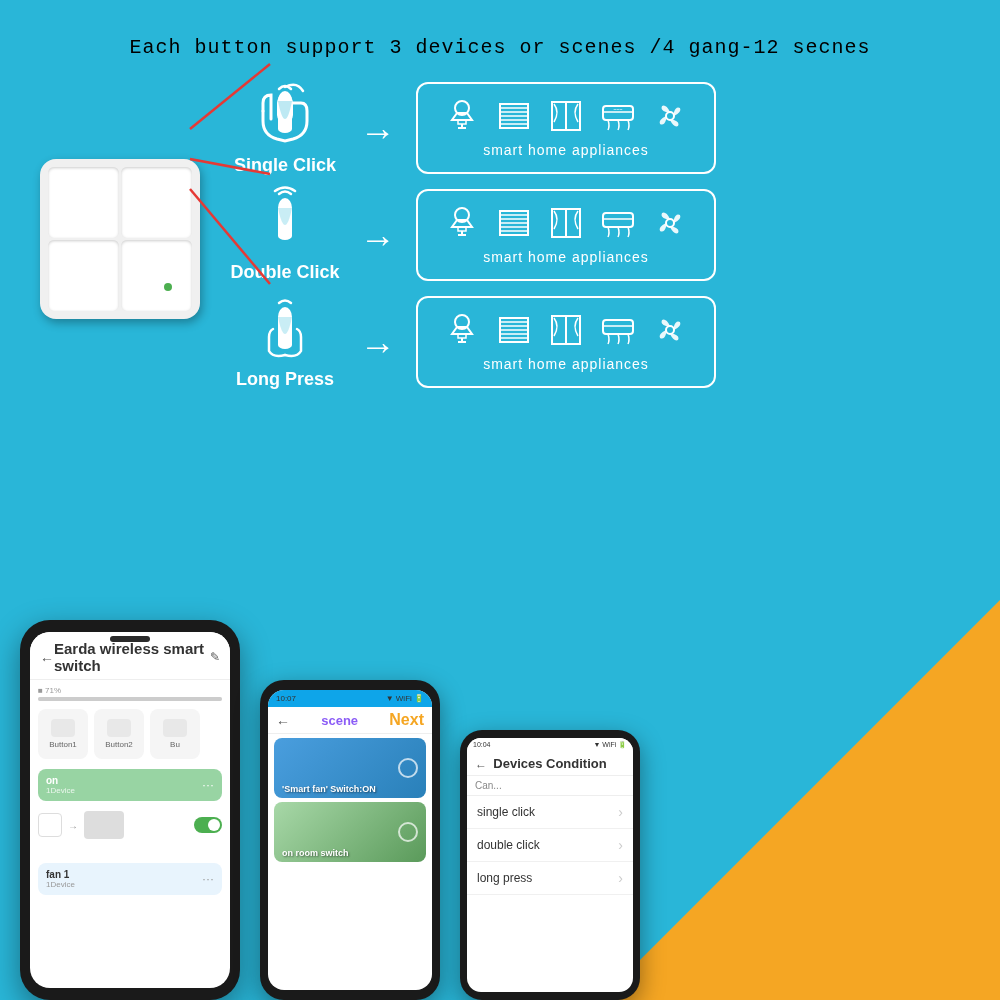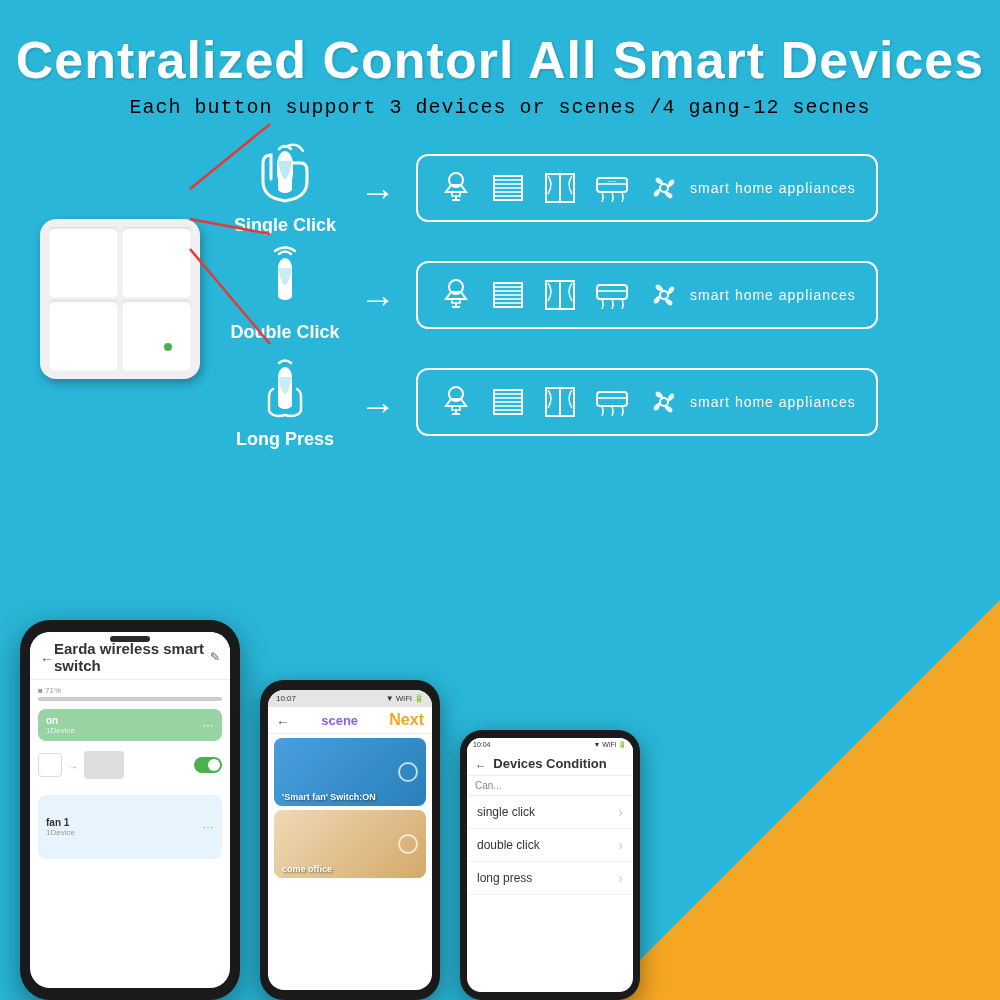--- a/index.html
+++ b/index.html
@@ -139,21 +139,21 @@
       font-size: 36px;
       font-weight: bold;
     }
 
     
     .appliance-box {
       border: 2px solid white;
       border-radius: 12px;
       padding: 14px 20px;
       display: flex;
-      flex-direction: row;
+      flex-direction: column;
       align-items: center;
       gap: 8px;
       min-width: 300px;
     }
 
     .appliance-icons {
       display: flex;
       gap: 16px;
       align-items: center;
     }
@@ -328,22 +328,22 @@
       top: 2px;
       width: 12px;
       height: 12px;
       background: white;
       border-radius: 50%;
     }
 
     .fan-section {
       background: #e8f4fd;
       border-radius: 8px;
-      padding: 22px 8px;
-      margin-top: 12px;
+      padding: 6px 8px;
+      margin-top: 20px;
       display: flex;
       align-items: center;
       justify-content: space-between;
     }
 
     .fan-label { font-size: 10px; font-weight: 700; color: #333; }
     .fan-sub { font-size: 8px; color: #999; }
 
     
     .phone-mid {
@@ -363,42 +363,42 @@
       top: 10px;
       left: 8px;
       right: 8px;
       bottom: 10px;
       background: white;
       border-radius: 16px;
       overflow: hidden;
     }
 
     .mid-status-bar {
-      background: #e5e5e5;
+      background: #0ea5e9;
       padding: 4px 8px;
       display: flex;
       justify-content: space-between;
       align-items: flex-end;
       font-size: 8px;
       color: #333;
     }
 
     .mid-header {
       padding: 4px 8px;
       display: flex;
       align-items: center;
       justify-content: space-between;
       border-bottom: 1px solid #eee;
     }
 
     .mid-title { font-size: 13px; font-weight: 700; color: #8b5cf6; }
     .mid-next { font-size: 16px; color: #f5a623; font-weight: 700; }
 
     .scene-item {
-      height: 68px;
+      height: 60px;
       background: #bbb;
       margin: 4px 6px;
       border-radius: 8px;
       position: relative;
       overflow: hidden;
     }
 
     .scene-label {
       position: absolute;
       bottom: 4px;
@@ -508,21 +508,20 @@
       fill: white;
     }
   </style>
 </head>
 <body>
 
 <div class="main-bg">
   <div class="orange-triangle"></div>
 
   <div class="header">
-    <div class="main-title">Centralized Contorl All Smart Devices</div>
     <div class="sub-title">Each button support 3 devices or scenes /4 gang-12 secnes</div>
   </div>
 
   <div class="content-area">
 
     <div style="position:relative; flex-shrink:0;">
       <div class="switch-device">
         <div class="switch-btn"></div>
         <div class="switch-btn"></div>
         <div class="switch-btn"></div>
@@ -738,20 +737,34 @@
           <span class="screen-title">Earda wireless smart switch</span>
           <span style="color:#555;font-size:12px;">✎</span>
         </div>
         <div class="screen-body">
 
           <div style="font-size:8px;color:#999;margin-bottom:2px;">■ 71%</div>
           <div class="progress-bar">
             <div class="progress-fill"></div>
           </div>
 
+          <div class="button-grid">
+            <div class="btn-card">
+              <div class="btn-card-icon"></div>
+              <span>Button1</span>
+            </div>
+            <div class="btn-card">
+              <div class="btn-card-icon"></div>
+              <span>Button2</span>
+            </div>
+            <div class="btn-card">
+              <div class="btn-card-icon"></div>
+              <span>Bu</span>
+            </div>
+          </div>
 
           <div class="on-section">
             <div>
               <div class="on-label">on</div>
               <div class="on-sub">1Device</div>
             </div>
             <div class="three-dots">···</div>
           </div>
 
           <div class="device-row">
@@ -781,22 +794,22 @@
         <div class="mid-header">
           <span style="color:#555;font-size:14px;">←</span>
           <span class="mid-title">scene</span>
           <span class="mid-next">Next</span>
         </div>
 
         <div class="scene-item scene-bg-1">
           <span class="scene-label">'Smart fan' Switch:ON</span>
           <div class="scene-circle"></div>
         </div>
-        <div class="scene-item scene-bg-4">
-          <span class="scene-label">come office</span>
+        <div class="scene-item scene-bg-3">
+          <span class="scene-label">on room switch</span>
           <div class="scene-circle"></div>
         </div>
       </div>
     </div>
 
     <div class="phone-right">
       <div class="phone-right-screen">
         <div class="right-status">
           <span>10:04</span>
           <span>▼ WiFi 🔋</span>

